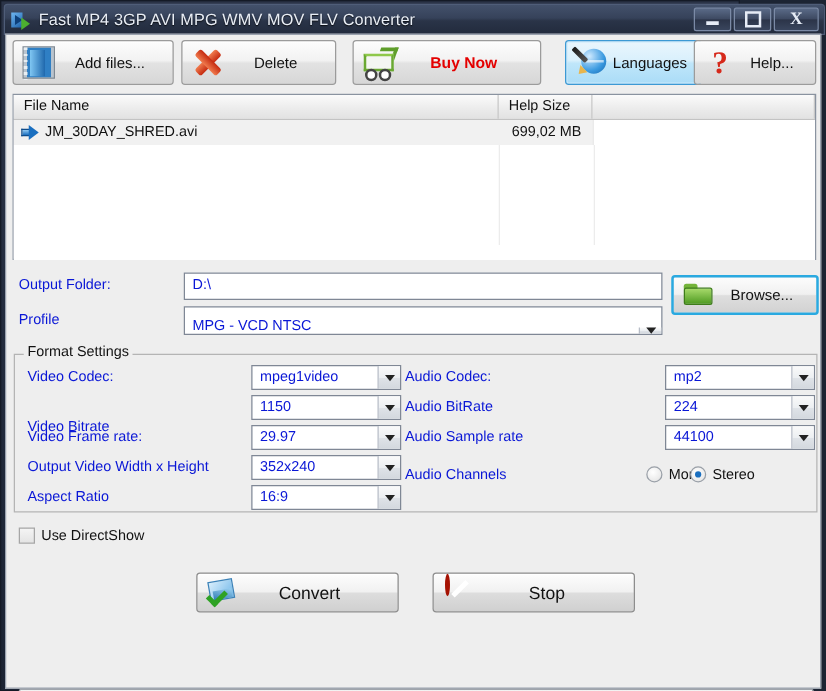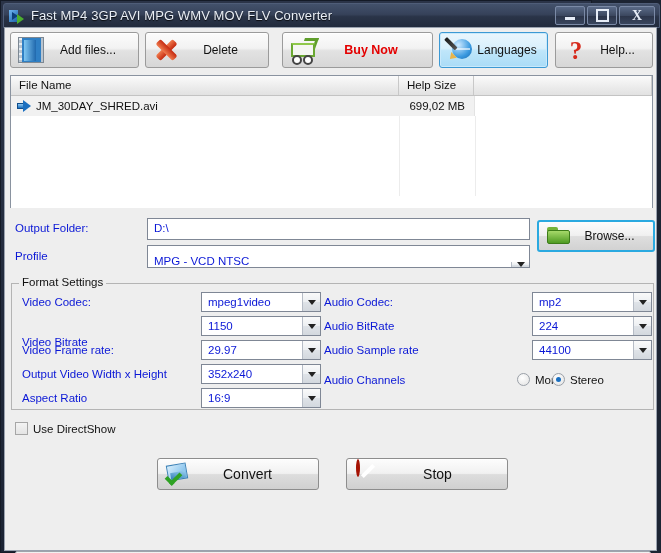--- a/index.html
+++ b/index.html
@@ -245,21 +245,21 @@
             <span class="w2"></span>
         </span>
         <span class="tbtn-label buy">Buy Now</span>
       </div>
 
       <div class="tbtn" style="left:135px;width:124px;">
         <span class="ticon ic-x"></span>
         <span class="tbtn-label">Delete</span>
       </div>
 
-      <div class="tbtn focused" style="left:429px;width:109px;">
+      <div class="tbtn focused" style="left:442px;width:109px;">
         <span class="ticon ic-lang">
           <span class="globe"></span>
             <span class="pen"></span>
             <span class="nib"></span>
         </span>
         <span class="tbtn-label">Languages</span>
       </div>
 
       <div class="tbtn" style="left:545px;width:98px;">
         <span class="ticon ic-help">?</span>

